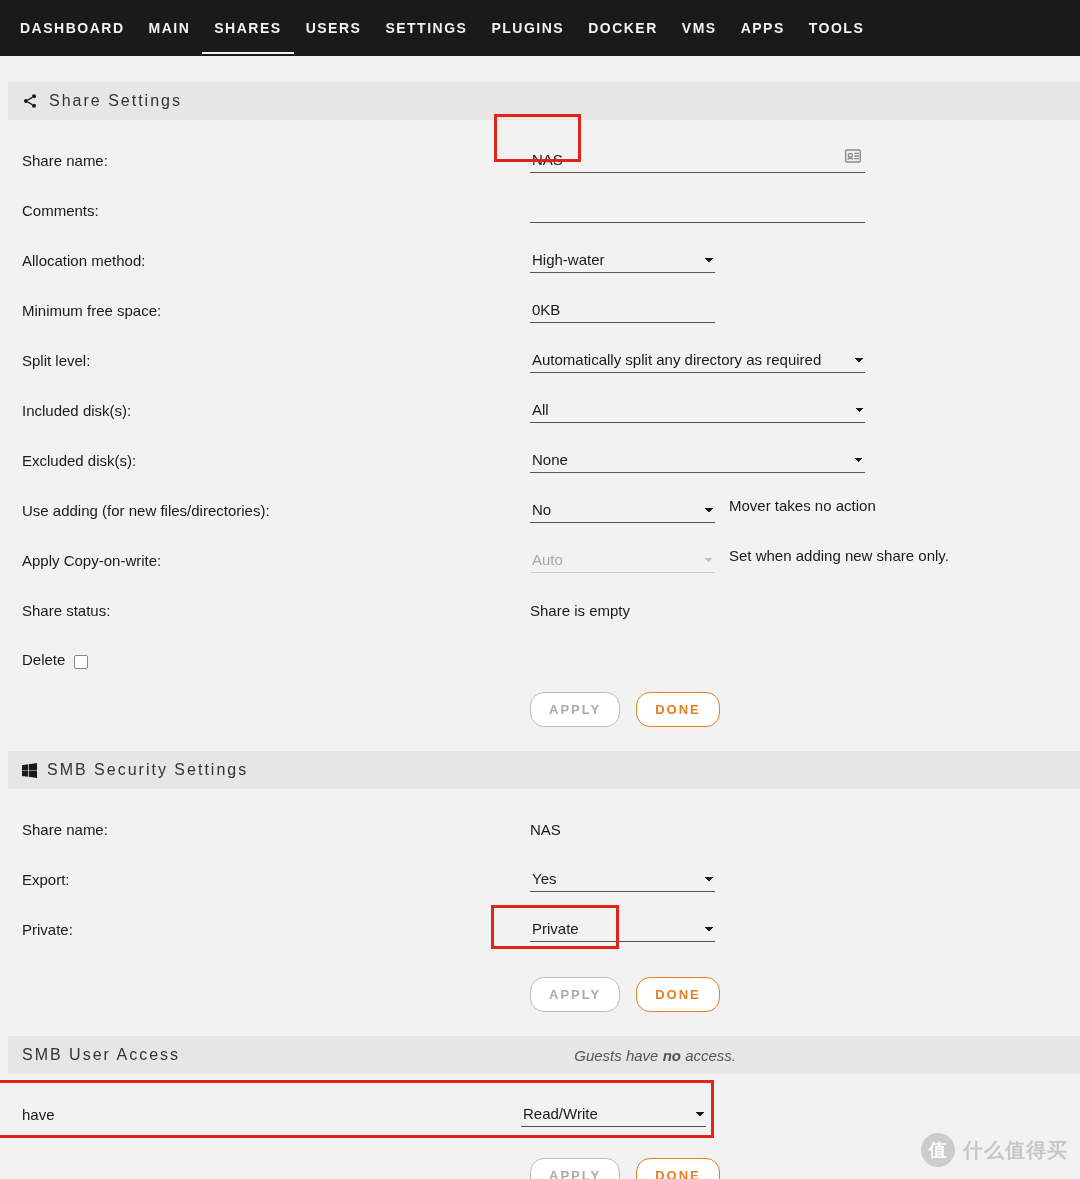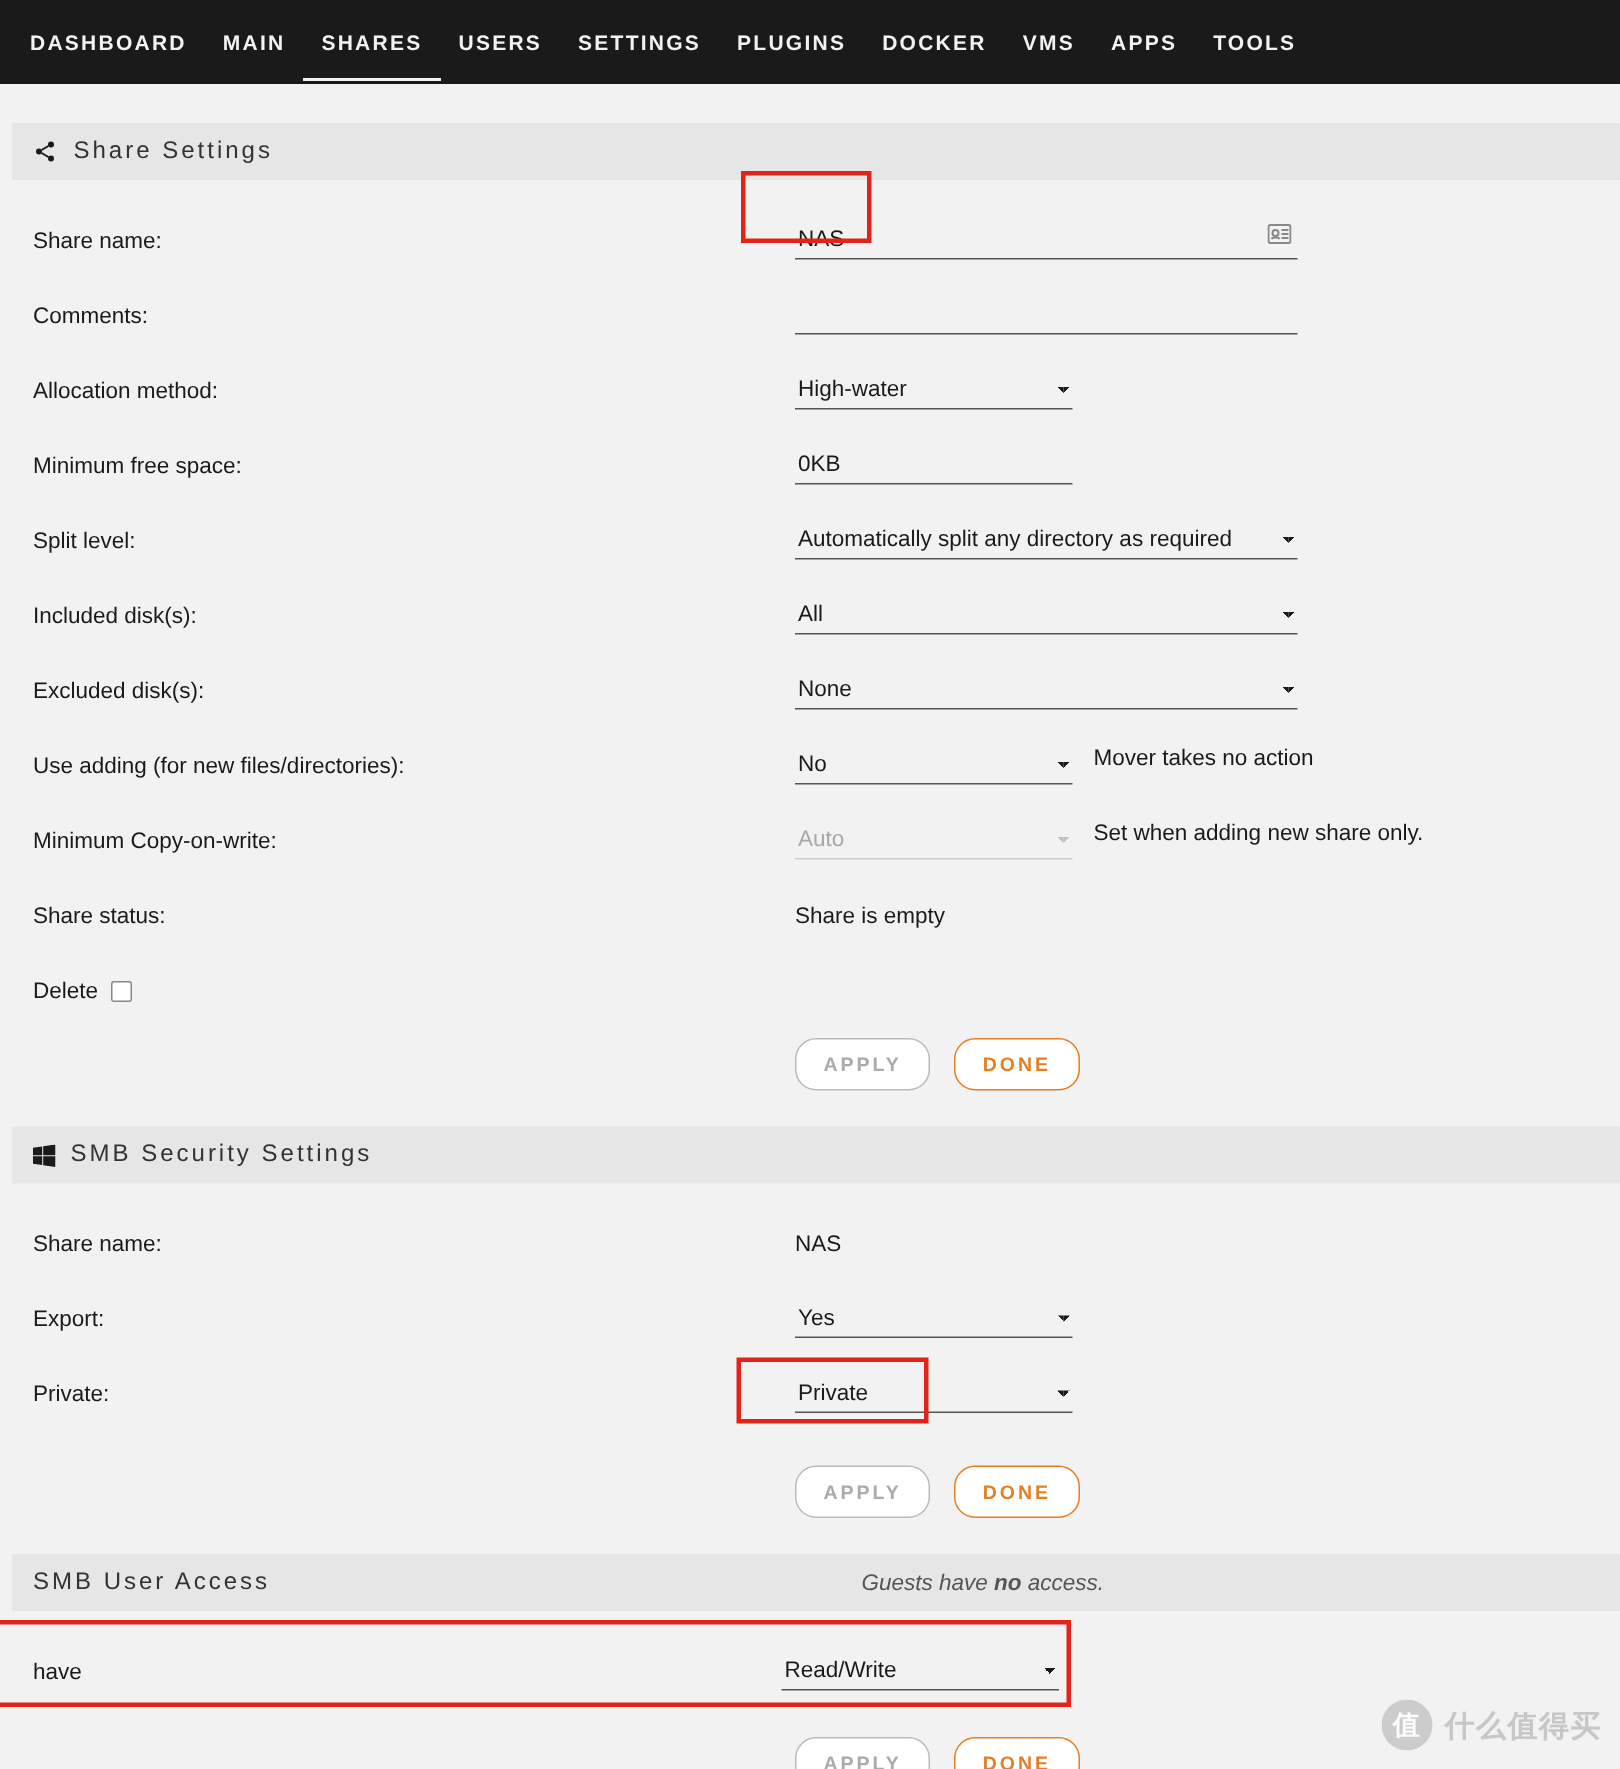--- a/index.html
+++ b/index.html
@@ -237,21 +237,21 @@
       </div>
   </div>
   <div class="row">
     <div class="label">Use adding (for new files/directories):</div>
     <div class="control">
       <select class="underline-select select-w185"><option>No</option></select>
       <span class="help">Mover takes no action</span>
     </div>
   </div>
   <div class="row">
-    <div class="label">Minimum Copy-on-write:</div>
+    <div class="label">Apply Copy-on-write:</div>
     <div class="control">
       <select class="underline-select select-w185 disabled" disabled=""><option>Auto</option></select>
       <span class="help">Set when adding new share only.</span>
     </div>
   </div>
   <div class="row">
     <div class="label">Share status:</div>
     <div class="control">
         <span>Share is empty</span>
       </div>

